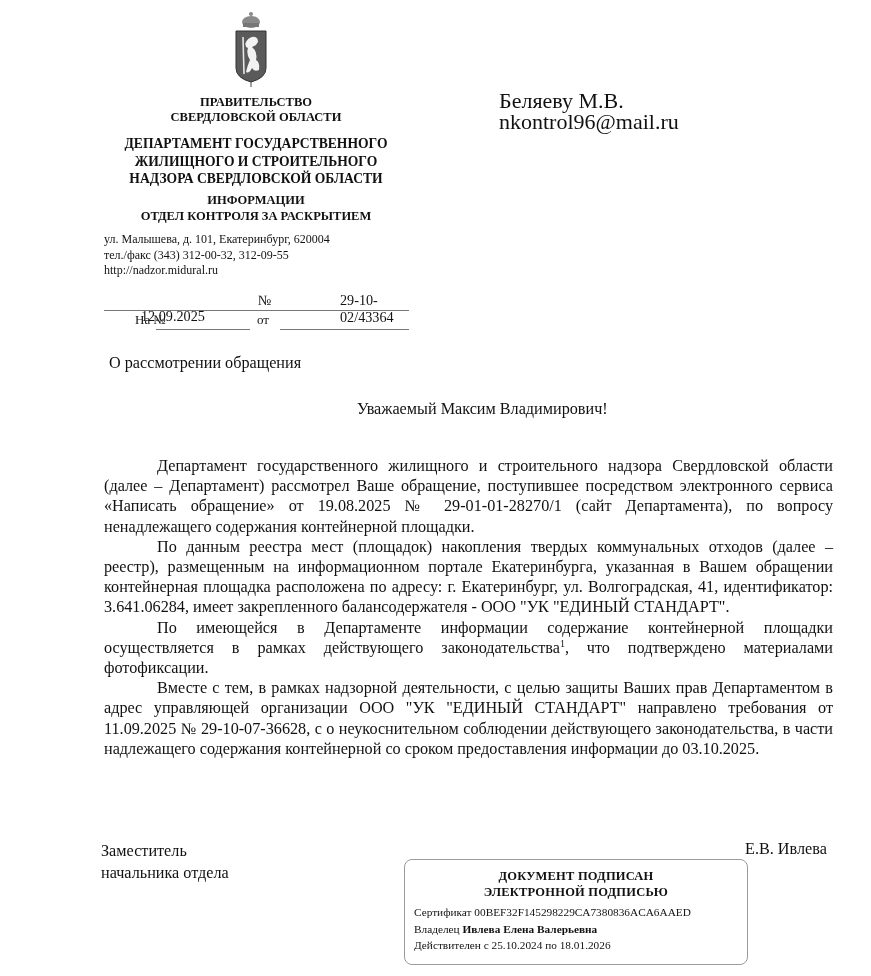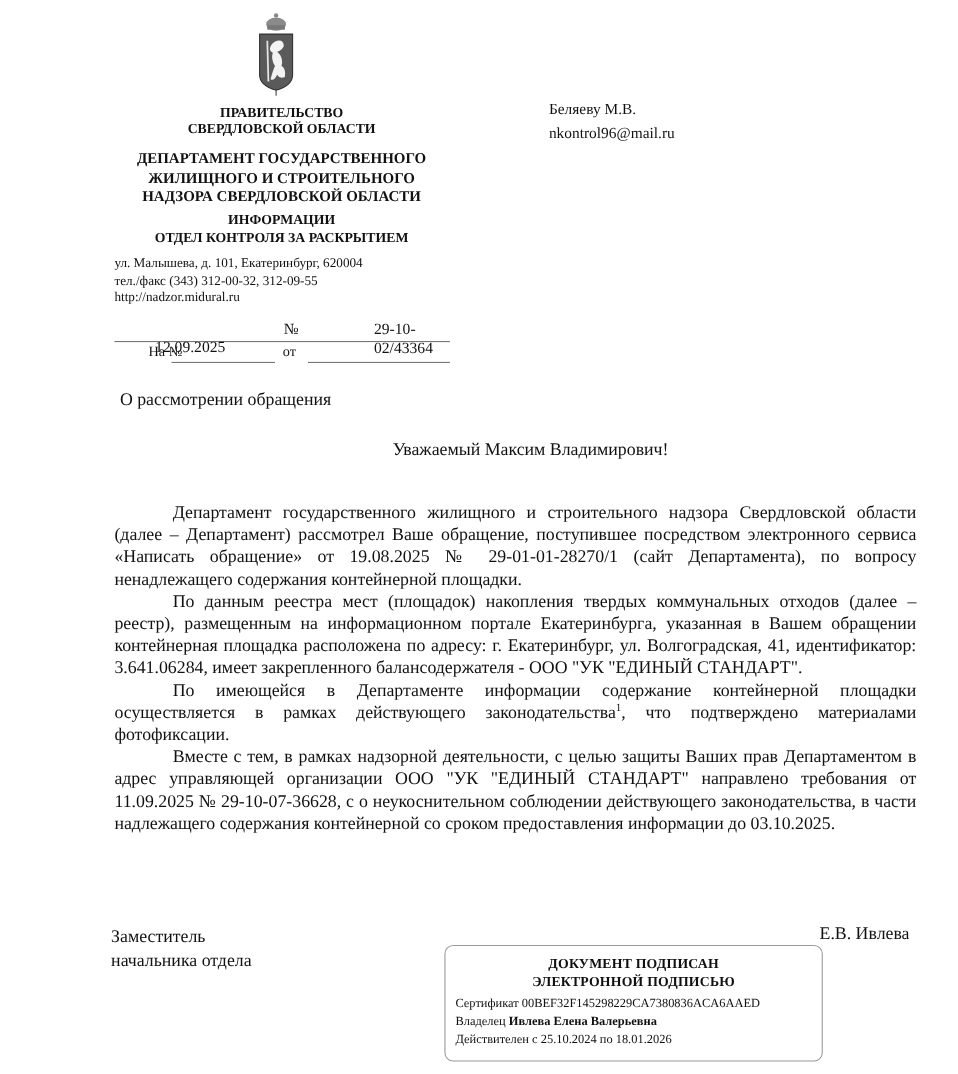--- a/index.html
+++ b/index.html
@@ -19,21 +19,21 @@
   .regrow .date { position: absolute; left: 37px; top: 16px; }
   .regrow .numsign { position: absolute; left: 154px; top: 0; }
   .regrow .num { position: absolute; left: 190px; top: 0; margin-left: 46px; }
   .refrow { left: 104px; width: 305px; top: 312px; height: 20px; font-size: 13px; }
   .refrow .lbl1 { position: absolute; left: 10px; top: 0; margin-left: 21px; }
   .refrow .line1 { position: absolute; left: 52px; top: 17px; width: 94px; border-bottom: 1px solid #777; }
   .refrow .lbl2 { position: absolute; left: 153px; top: 0; }
   .refrow .line2 { position: absolute; left: 176px; top: 17px; width: 129px; border-bottom: 1px solid #777; }
 
   
-  .addressee { left: 499px; top: 90px; font-size: 14px; line-height: 21px; }
+  .addressee { left: 499px; top: 90px; font-size: 22px; line-height: 21px; }
 
   .subject { left: 109px; top: 354px; font-size: 16.2px; }
   .greeting { left: 357px; top: 400px; font-size: 16.2px; }
 
   
   .body { left: 104px; width: 729px; top: 456px; font-size: 16.2px; line-height: 20.2px; text-align: justify; }
   .body p { margin: 0; text-indent: 53px; }
   .body sup { font-size: 10px; line-height: 0; }
 
   

